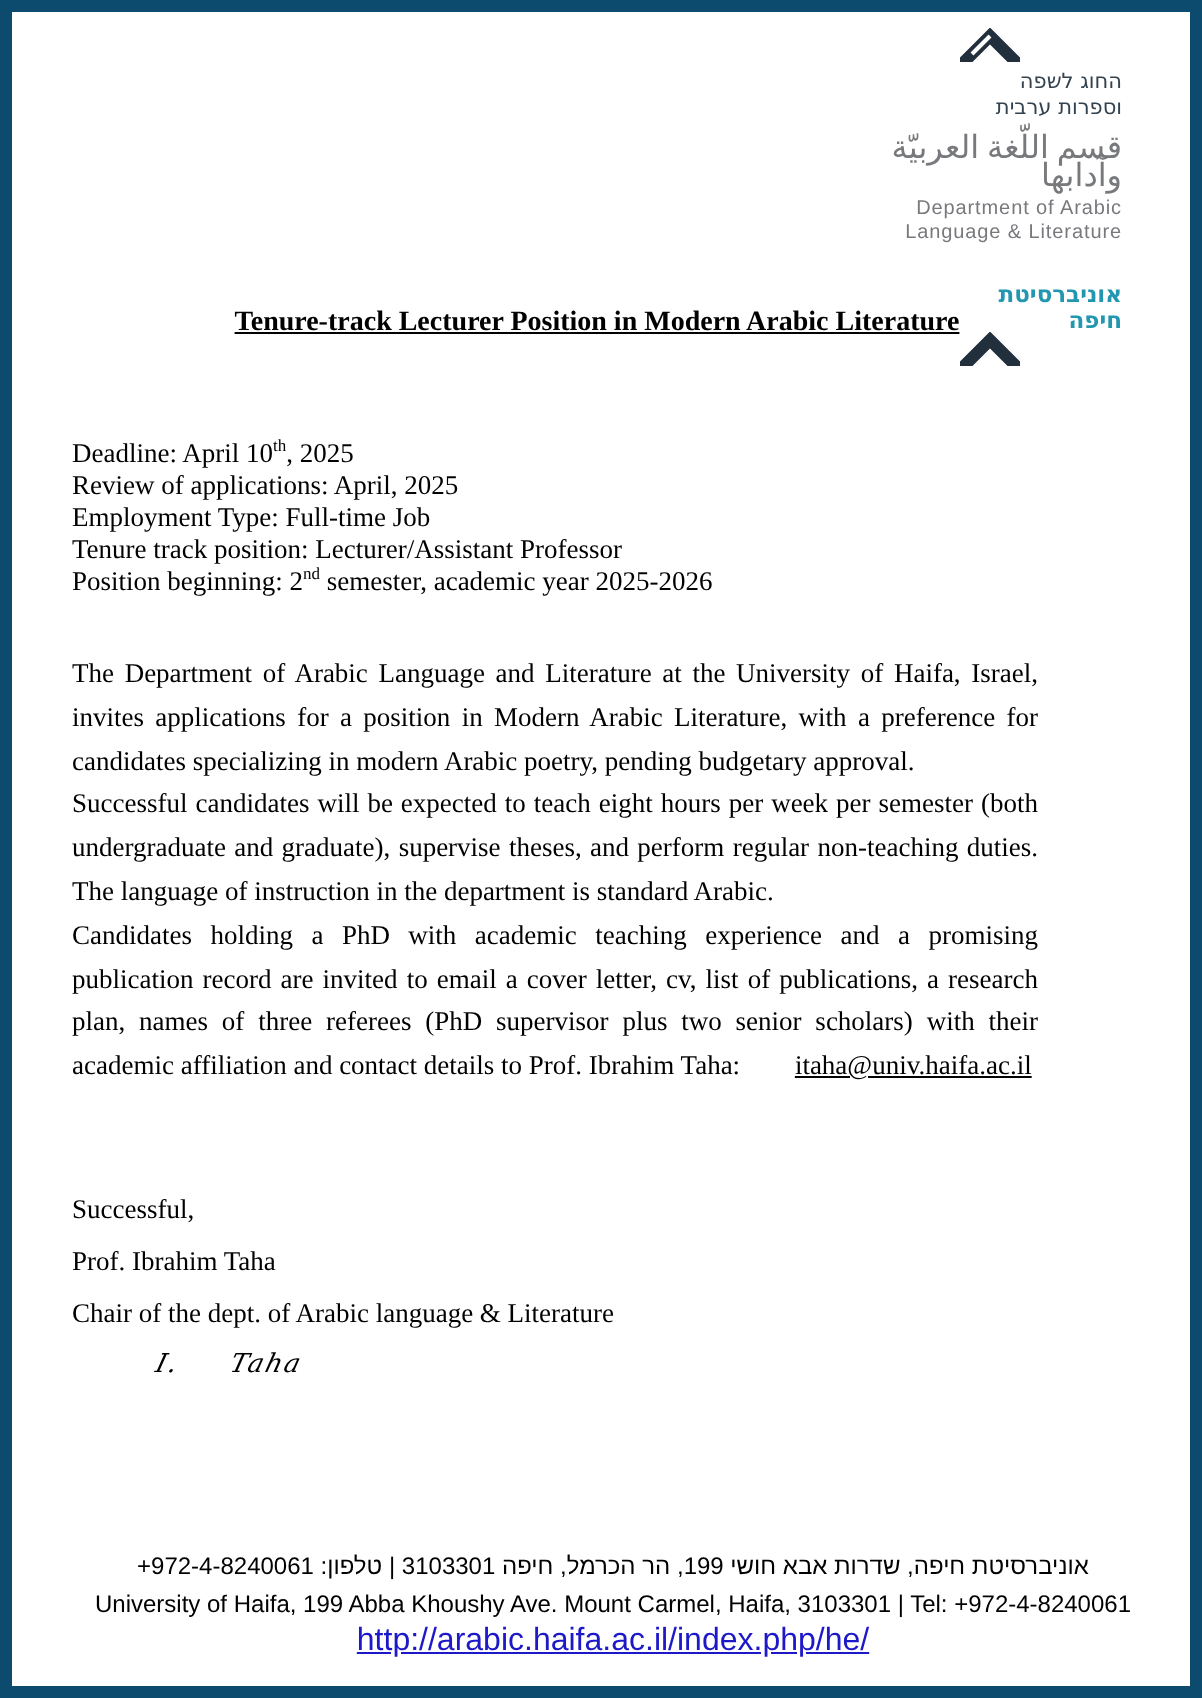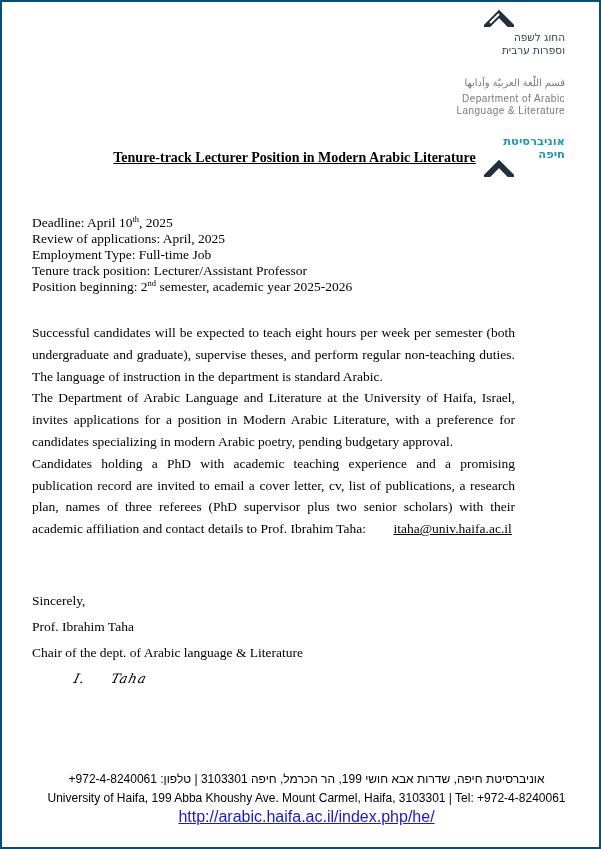--- a/index.html
+++ b/index.html
@@ -1,28 +1,28 @@
 <!DOCTYPE html>
 <html style="--navy: #22303d; --slate: #33424f; --gray: #77797c; --teal: #2397b0; --link: #1d18c8;"><head>
 <meta charset="utf-8">
 <style>
   * { margin:0; padding:0; box-sizing:border-box; }
   html,body { background:#ffffff; }
   .page {
     width:601px; height:849px; position:relative; overflow:hidden;
-    background:#fff; border:2px solid #0c4a6e;
+    background:#fff; border:6px solid #0c4a6e;
     font-family:"Liberation Serif", serif; color:#000;
   }
 
   
   .logo { position:absolute; top:8px; right:34px; width:132px; text-align:right; }
   .logo svg.chev { display:block; margin:0 auto; }
   .logo .chev-bottom { margin-top:8px; }
   .dept-he { font-family:"DejaVu Sans", sans-serif; font-size:10.5px; line-height:12.5px; color:var(--slate); margin-top:4px; }
-  .dept-ar { font-family:Liberation Sans, sans-serif; font-size:10px; line-height:14px; color:var(--gray); margin-top:20px; }
+  .dept-ar { font-family:Liberation Serif, serif; font-size:16px; line-height:14px; color:var(--gray); margin-top:8px; }
   .dept-en { font-family:"Liberation Sans", sans-serif; font-size:10px; line-height:11.5px; letter-spacing:.45px; color:var(--gray); margin-top:3px; }
   .univ-he { font-family:"DejaVu Sans", sans-serif; font-weight:bold; font-size:11.5px; line-height:12.5px; color:var(--teal); margin-top:19px; }
 
   
   .title { position:absolute; top:148px; left:30px; width:482px; text-align:center;
            font-size:14px; font-weight:bold; }
   .title span { text-decoration:underline;margin-left:43px; }
 
   .meta { position:absolute; top:213px; left:30px; width:482px; font-size:13.5px; line-height:16px; }
   .meta sup { font-size:8.5px; vertical-align:super; line-height:0; }
@@ -82,27 +82,27 @@
 
   <div class="meta">
     <div class="meta-line"><span>Deadline: April 10</span><sup>th</sup><span>, 2025</span></div>
     <div class="meta-line"><span>Review of applications: April, 2025</span><sup></sup><span></span></div>
     <div class="meta-line"><span>Employment Type: Full-time Job</span><sup></sup><span></span></div>
     <div class="meta-line"><span>Tenure track position: Lecturer/Assistant Professor</span><sup></sup><span></span></div>
     <div class="meta-line"><span>Position beginning: 2</span><sup>nd</sup><span> semester, academic year 2025-2026</span></div>
   </div>
 
   <div class="bodytext">
+    <p>The Department of Arabic Language and Literature at the University of Haifa, Israel, invites applications for a position in Modern Arabic Literature, with a preference for candidates specializing in modern Arabic poetry, pending budgetary approval.</p>
     <p>Successful candidates will be expected to teach eight hours per week per semester (both undergraduate and graduate), supervise theses, and perform regular non-teaching duties. The language of instruction in the department is standard Arabic.</p>
-    <p>The Department of Arabic Language and Literature at the University of Haifa, Israel, invites applications for a position in Modern Arabic Literature, with a preference for candidates specializing in modern Arabic poetry, pending budgetary approval.</p>
     <p><span>Candidates holding a PhD with academic teaching experience and a promising publication record are invited to email a cover letter, cv, list of publications, a research plan, names of three referees (PhD supervisor plus two senior scholars) with their academic affiliation and contact details to Prof. Ibrahim Taha: </span><a class="email">itaha@univ.haifa.ac.il</a></p>
   </div>
 
   <div class="closing">
-    <div>Sincerely,</div>
+    <div>Successful,</div>
     <div>Prof. Ibrahim Taha</div>
     <div>Chair of the dept. of Arabic language &amp; Literature</div>
   </div>
 
   <div class="signature">
     <span>I.</span><span class="sig-gap"></span><span>Taha</span>
   </div>
 
   <div class="footer">
     <div class="footer-he"><span>אוניברסיטת חיפה, שדרות אבא חושי 199, הר הכרמל, חיפה 3103301 | טלפון: </span><span class="ltr">+972-4-8240061</span></div>

